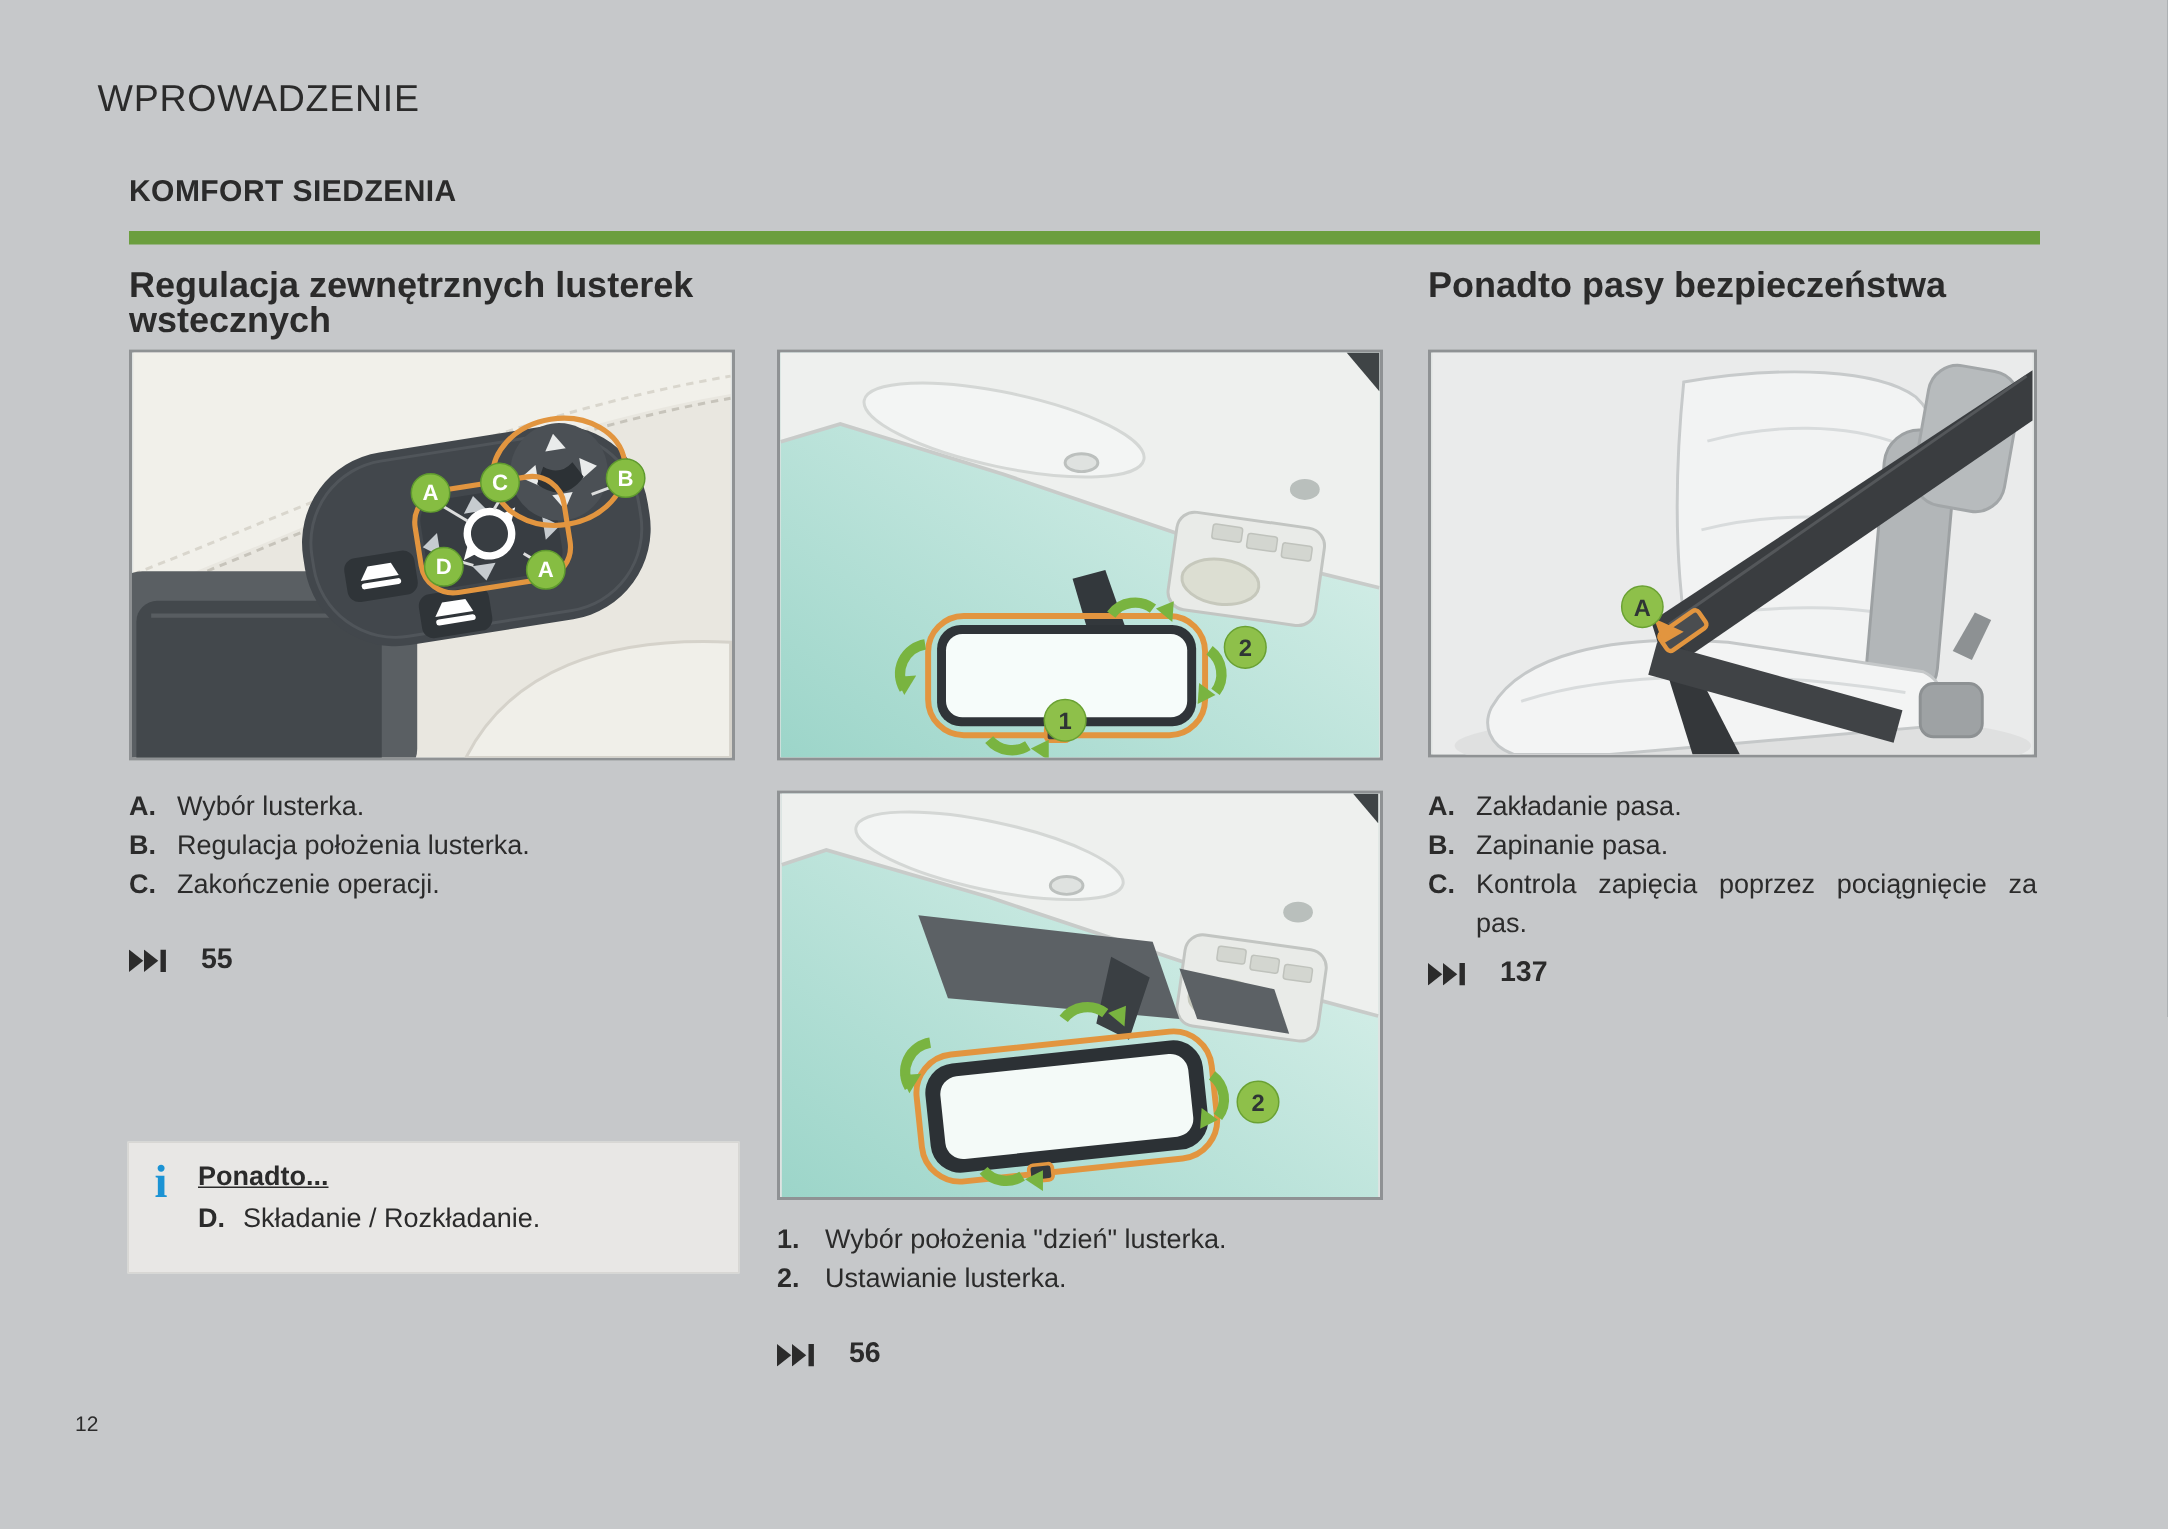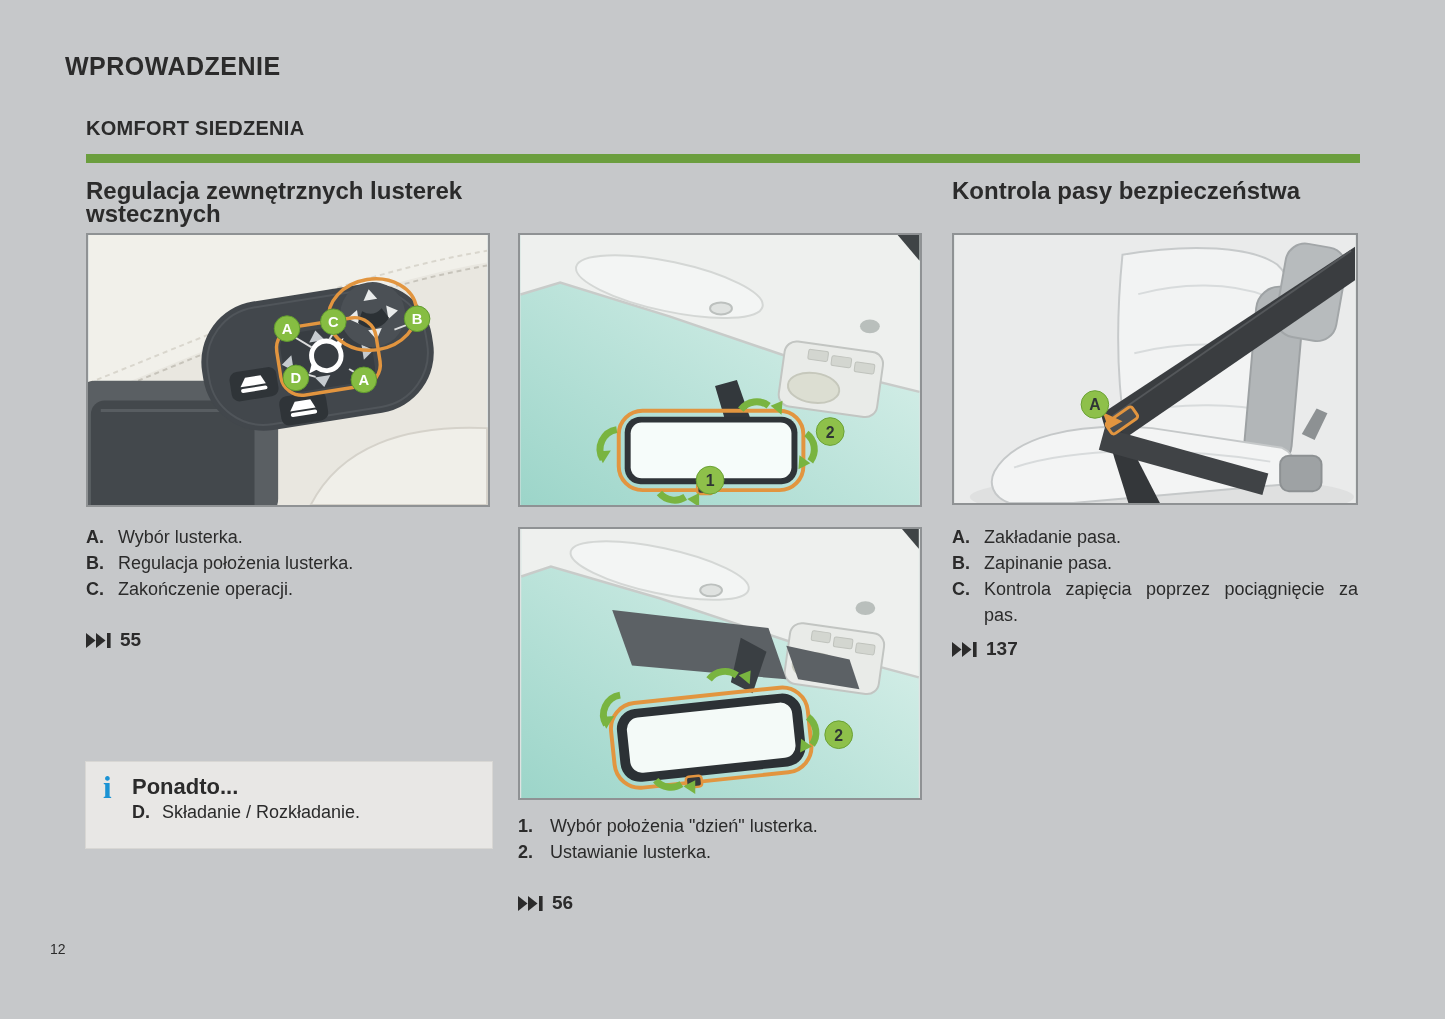--- a/index.html
+++ b/index.html
@@ -1,46 +1,46 @@
 <!DOCTYPE html>
 <html><head>
 <meta charset="utf-8">
 <style>
   html,body{margin:0;padding:0;background:#9aa0a3;}
   .page{
     position:relative;width:1445px;height:1019px;overflow:hidden;
     background:#c6c8ca;color:#2b2b2b;
     font-family:"Liberation Sans",sans-serif;
   }
-  .title{position:absolute;left:65px;top:52px;font-size:25px;font-weight:bold;letter-spacing:.5px;margin:0;}
+  .title{position:absolute;left:65px;top:52px;font-size:25px;font-weight:normal;letter-spacing:.5px;margin:0;}
   .section{position:absolute;left:86px;top:117px;font-size:20px;font-weight:bold;letter-spacing:.3px;margin:0;}
   .rule{position:absolute;left:86px;top:154px;width:1274px;height:9px;background:#6b9e3e;}
   .col{position:absolute;top:179px;width:404px;height:800px;}
   .col h3{margin:0;position:absolute;top:0;left:0;width:100%;font-size:24px;line-height:23px;font-weight:bold;}
   .frame{
     position:absolute;left:0;width:404px;margin:0;box-sizing:border-box;
     border:2px solid #8f9294;background:#dfe3e2;
   }
   .frame svg{display:block;width:100%;height:100%;}
   .items{position:absolute;left:0;width:404px;list-style:none;margin:0;padding:0;font-size:18px;line-height:26px;}
   .items li{display:flex;align-items:flex-start;}
   .lbl{font-weight:bold;flex:0 0 32px;}
   .txt{flex:1;}
   .txt.justify{text-align:justify;hyphens:manual;-webkit-hyphens:manual;}
-  .pref{position:absolute;left:0;display:flex;align-items:center;gap:9px;font-size:19px;font-weight:bold;}
+  .pref{position:absolute;left:0;display:flex;align-items:center;gap:23px;font-size:19px;font-weight:bold;}
   .pref svg{display:block;}
   .note{
     position:absolute;left:-1px;top:582px;width:408px;height:88px;
     background:#e8e7e5;border:1px solid #d8d7d4;box-sizing:border-box;
   }
   .info-i{
     position:absolute;left:17px;top:10px;color:#1b93d4;font-weight:bold;
     font-size:31px;line-height:31px;font-family:"Liberation Serif",serif;
   }
-  .note-title{position:absolute;left:46px;top:12px;font-size:22px;font-weight:bold;}
+  .note-title{position:absolute;left:46px;top:12px;font-size:18px;font-weight:bold;text-decoration:underline;}
   .note-item{position:absolute;left:46px;top:40px;font-size:18px;display:flex;}
   .note-item .lbl{flex:0 0 30px;}
   .pagenum{position:absolute;left:50px;top:941px;font-size:14px;}
   svg text{font-family:"Liberation Sans",sans-serif;font-weight:bold;}
 </style>
 </head>
 <body>
 
 <div class="page">
 
@@ -270,21 +270,21 @@
       <svg width="25" height="15" viewBox="0 0 25 15">
         <path d="M0 0 L9.5 7.5 L0 15 Z" fill="#2b2b2b"></path>
         <path d="M10 0 L19.5 7.5 L10 15 Z" fill="#2b2b2b"></path>
         <rect x="21" width="3.6" height="15" fill="#2b2b2b"></rect>
       </svg>
       <span>56</span>
     </div>
   </section>
 
   <section class="col" style="left:952px;width:406px">
-    <h3>Kontrola pasy bezpieczeństwa</h3>
+    <h3>Ponadto pasy bezpieczeństwa</h3>
 
     <figure class="frame" style="top:54px;height:272px;width:406px">
       <svg viewBox="0 0 406 272">
         <rect width="406" height="272" fill="#eaebeb"></rect>
         <ellipse cx="210" cy="266" rx="195" ry="22" fill="#dfe0e0"></ellipse>
         <path d="M170 20 C240 8 302 12 327 30 C347 48 350 90 344 140 L337 235 C300 250 220 252 185 240 C168 200 160 120 170 20 Z" fill="#f2f3f3" stroke="#c7cacb" stroke-width="2"></path>
         <path d="M186 60 C230 48 280 48 316 62" stroke="#d8dbdc" stroke-width="2" fill="none"></path>
         <path d="M182 120 C230 108 286 108 330 122" stroke="#d8dbdc" stroke-width="2" fill="none"></path>
         <path d="M180 180 C228 170 288 170 332 182" stroke="#d8dbdc" stroke-width="2" fill="none"></path>
         <g transform="rotate(5 322 140)">

